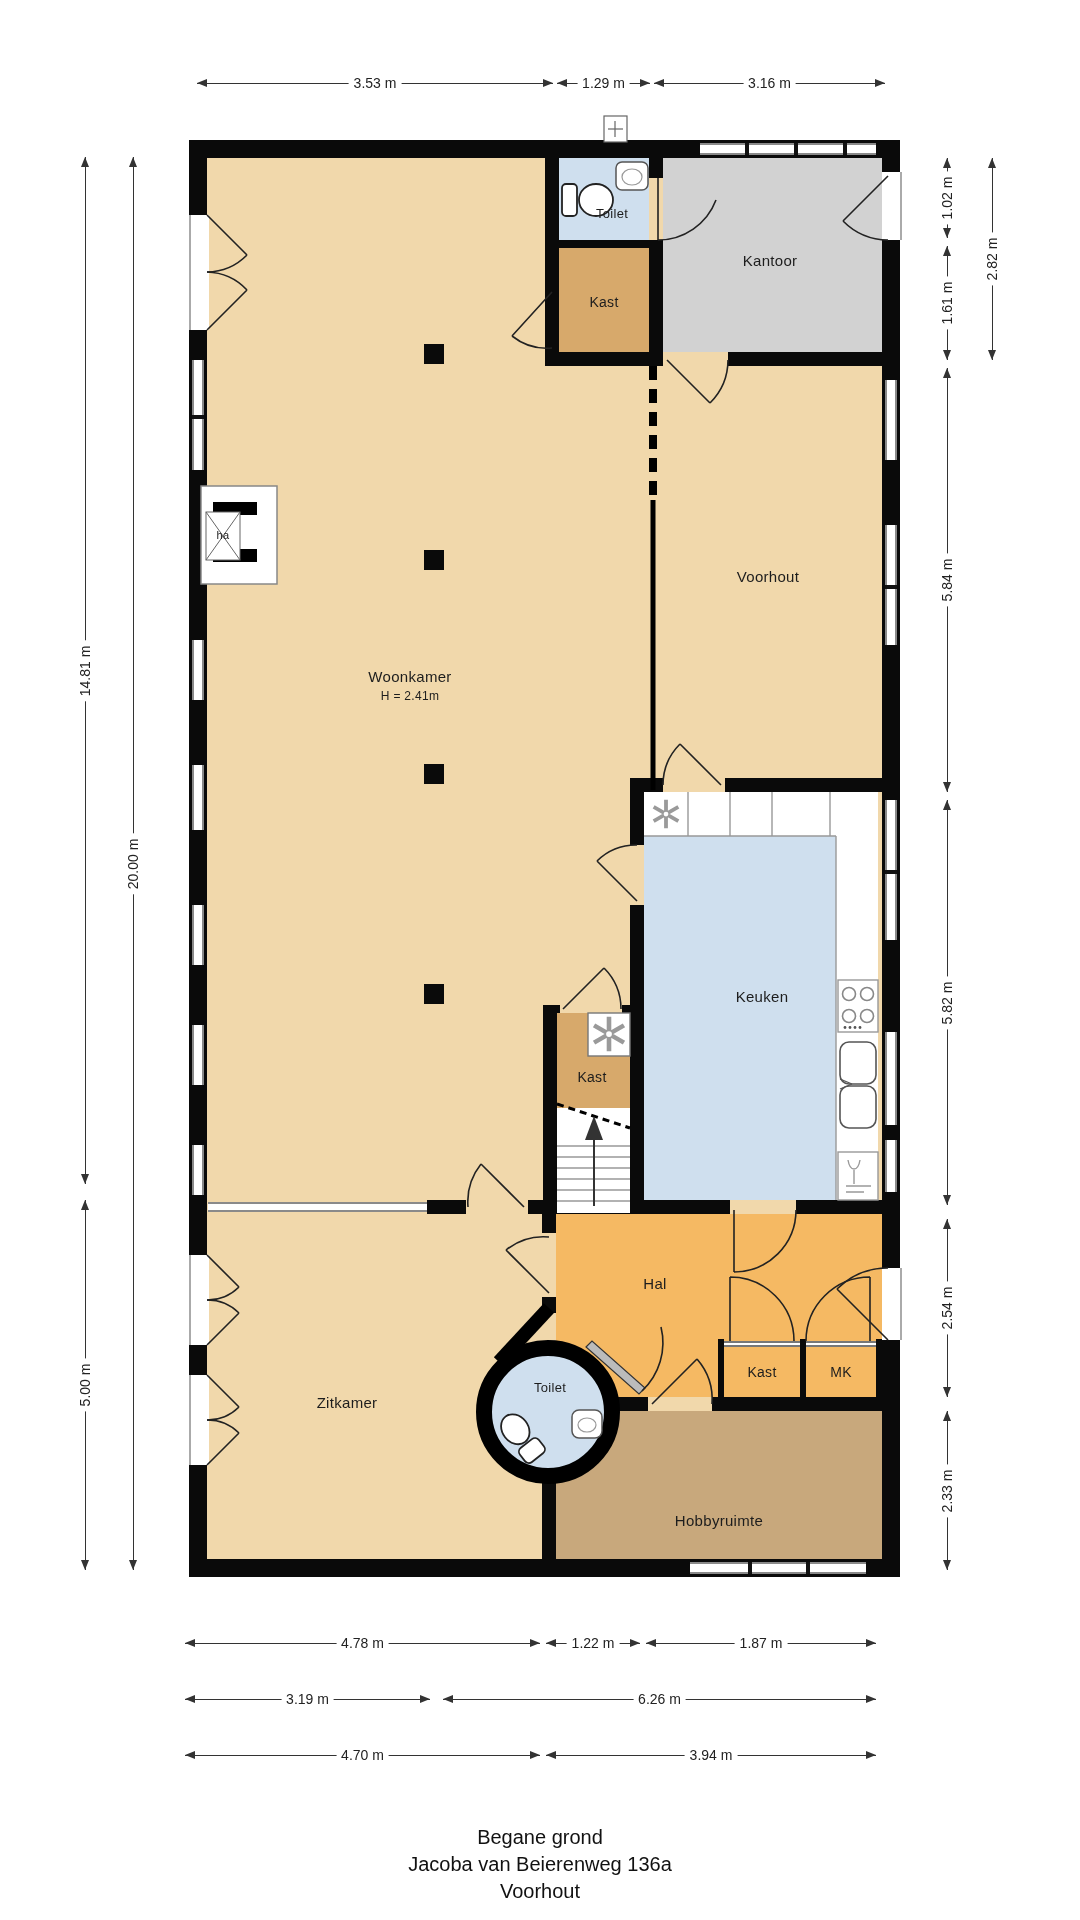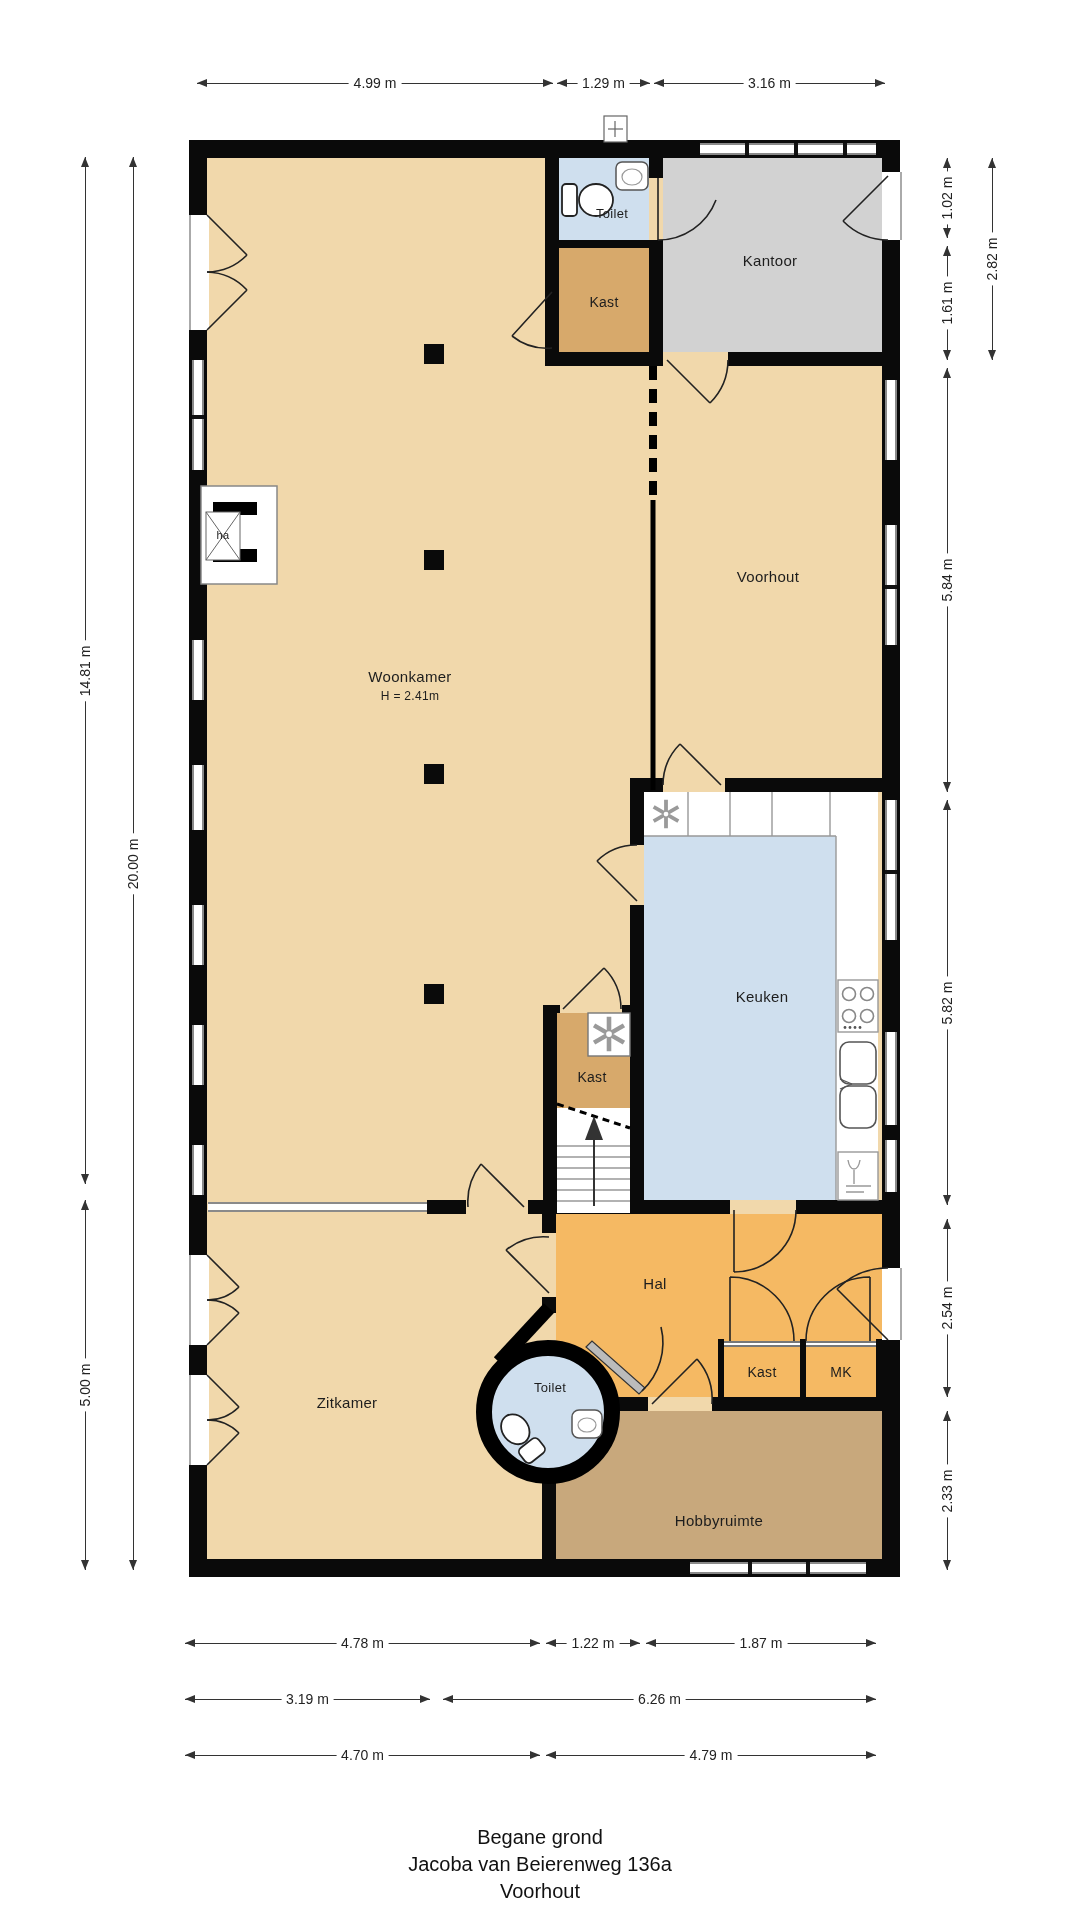--- a/index.html
+++ b/index.html
@@ -46,21 +46,21 @@
 </style>
 </head>
 <body>
 
 <div class="canvas">
 
   <div class="dim h" style="left:197px;top:76px;width:356px">
       <span class="ln"></span>
       <i class="al"></i>
       <i class="ar"></i>
-      <span class="lb">4.99 m</span>
+      <span class="lb">3.53 m</span>
     </div>
   <div class="dim h" style="left:557px;top:76px;width:93px">
       <span class="ln"></span>
       <i class="al"></i>
       <i class="ar"></i>
       <span class="lb">1.29 m</span>
     </div>
   <div class="dim h" style="left:654px;top:76px;width:231px">
       <span class="ln"></span>
       <i class="al"></i>
@@ -163,21 +163,21 @@
   <div class="dim h" style="left:185px;top:1748px;width:355px">
       <span class="ln"></span>
       <i class="al"></i>
       <i class="ar"></i>
       <span class="lb">4.70 m</span>
     </div>
   <div class="dim h" style="left:546px;top:1748px;width:330px">
       <span class="ln"></span>
       <i class="al"></i>
       <i class="ar"></i>
-      <span class="lb">4.79 m</span>
+      <span class="lb">3.94 m</span>
     </div>
 
   <div class="floor tan" style="left:207px;top:158px;width:675px;height:1401px"></div>
   <div class="floor office" style="left:663px;top:158px;width:219px;height:194px"></div>
   <div class="floor wet" style="left:559px;top:158px;width:90px;height:82px"></div>
   <div class="floor closet" style="left:559px;top:248px;width:90px;height:104px"></div>
   <div class="floor white" style="left:644px;top:792px;width:234px;height:44px"></div>
   <div class="floor white" style="left:836px;top:836px;width:42px;height:364px"></div>
   <div class="floor wet" style="left:644px;top:836px;width:192px;height:364px"></div>
   <div class="floor closet" style="left:557px;top:1013px;width:73px;height:195px"></div>

